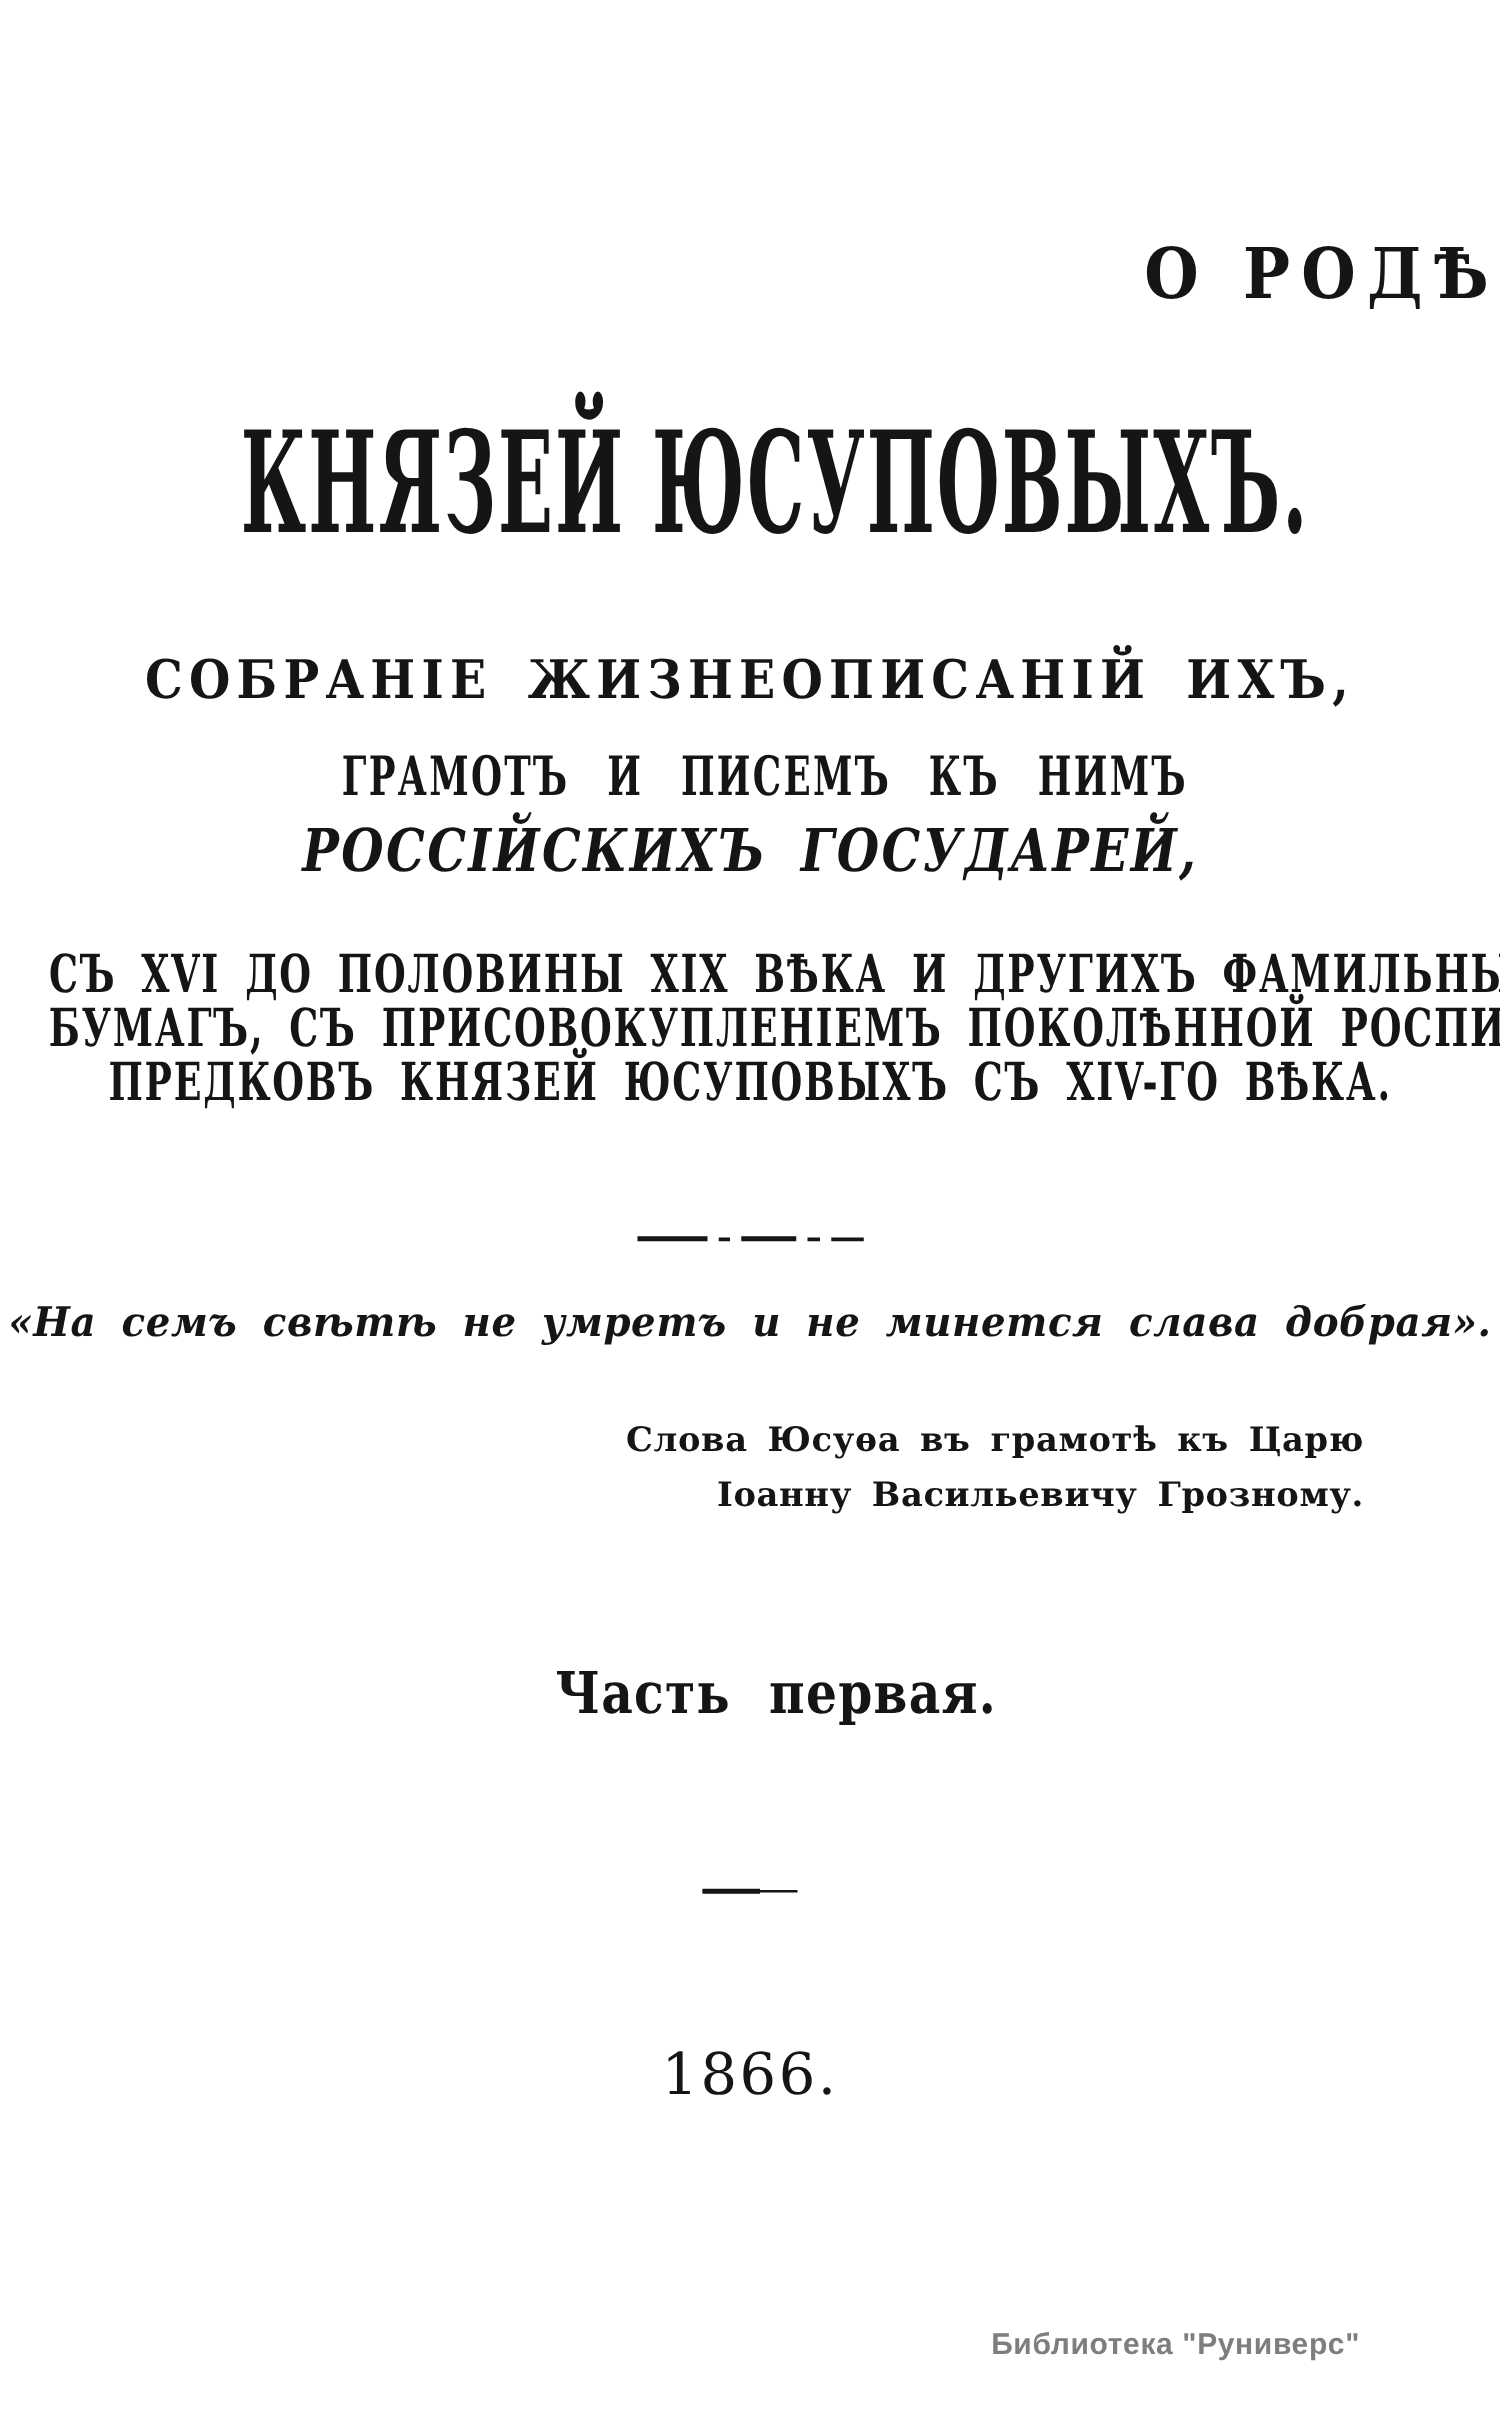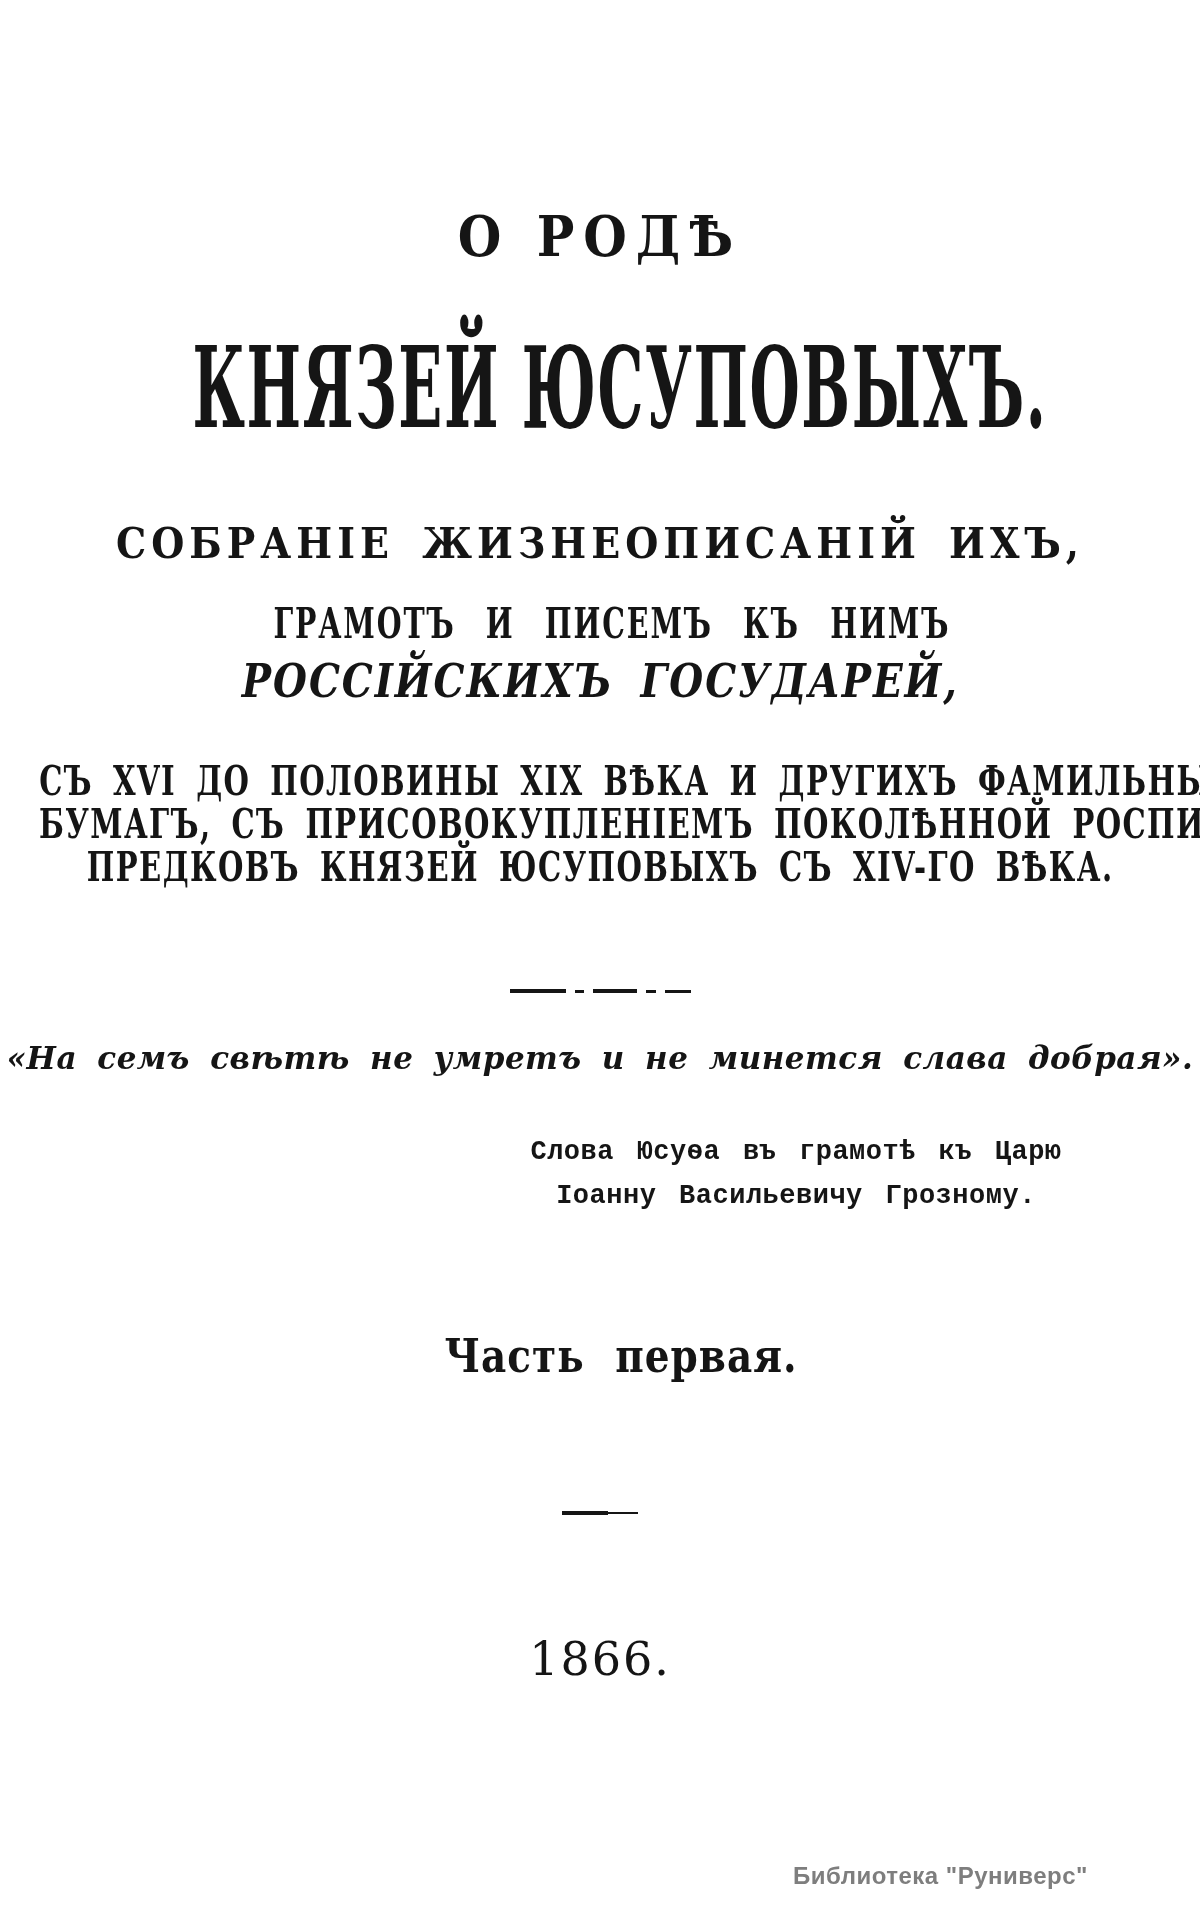--- a/index.html
+++ b/index.html
@@ -9,21 +9,21 @@
     height:1927px;
     background:#ffffff;
     overflow:hidden;
     font-family:"DejaVu Serif", serif;
     color:#151515;
   }
   .abs{position:absolute;left:0;right:0;text-align:center;}
   .ink{display:inline-block;white-space:nowrap;color:#151515;}
 
   
-  .title-short{top:203px;}
+  .title-short{top:186px;text-align:right;}
   .title-short .ink{
     font-size:50px;font-weight:bold;letter-spacing:9px;
     transform:scale(1,1.12);transform-origin:top center;
   }
   
   .title-main{top:322px;margin-left:40px;}
   .title-main .ink{
     font-size:74px;font-weight:bold;letter-spacing:2px;
     transform:scale(0.78,1.52);transform-origin:top center;
   }
@@ -63,21 +63,21 @@
   .rule-1 .d5{width:26px;height:3px;}
   
   .quote{top:1039px;}
   .quote .ink{
     font-size:31px;font-style:italic;font-weight:bold;word-spacing:9px;letter-spacing:0.5px;
     transform:scale(1,1.05);transform-origin:top center;
   }
   
   .attribution{top:1132px;left:50%;right:auto;
     transform:translateX(calc(-50% + 196px));
-    text-align:center;line-height:41px;font-family:Liberation Mono, monospace;
+    text-align:right;line-height:41px;
   }
   .attribution .ink{font-size:27px;font-weight:bold;letter-spacing:0.5px;word-spacing:6px;}
   
   .part{top:1328px;margin-left:42px;}
   .part .ink{
     font-size:39px;font-weight:bold;word-spacing:16px;letter-spacing:1px;
     transform:scale(1,1.18);transform-origin:top center;
   }
   
   .rule-2{top:1499px;}

